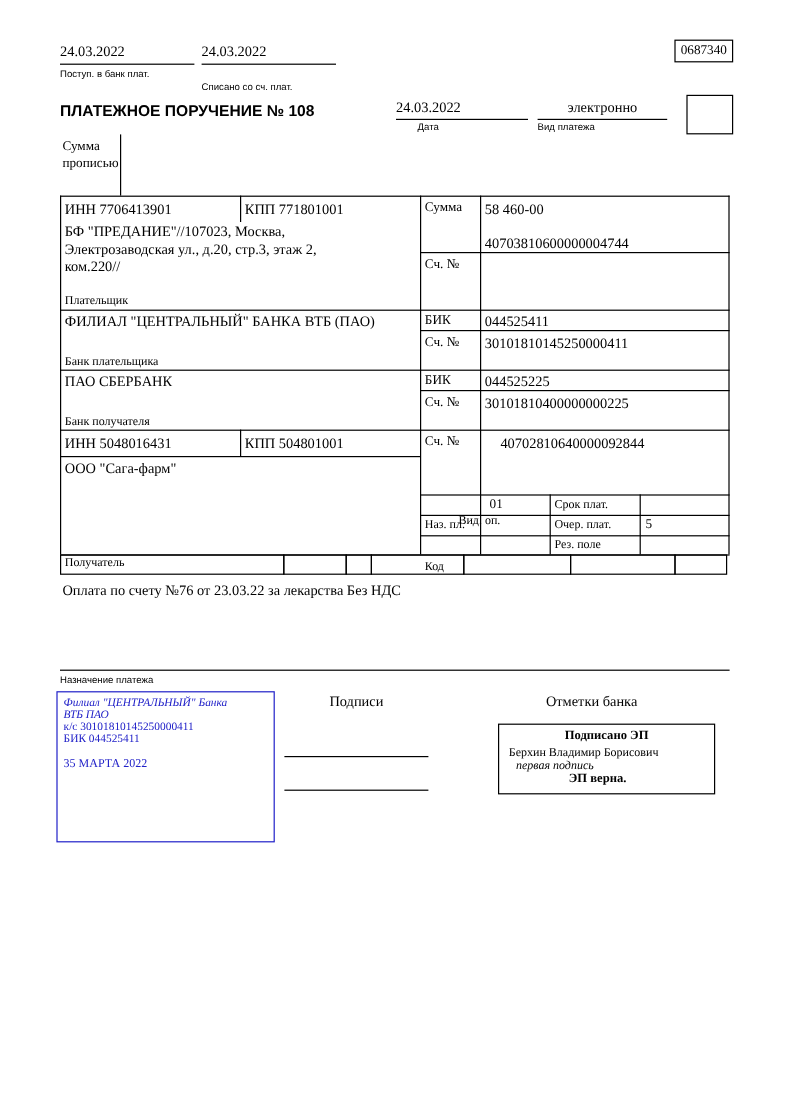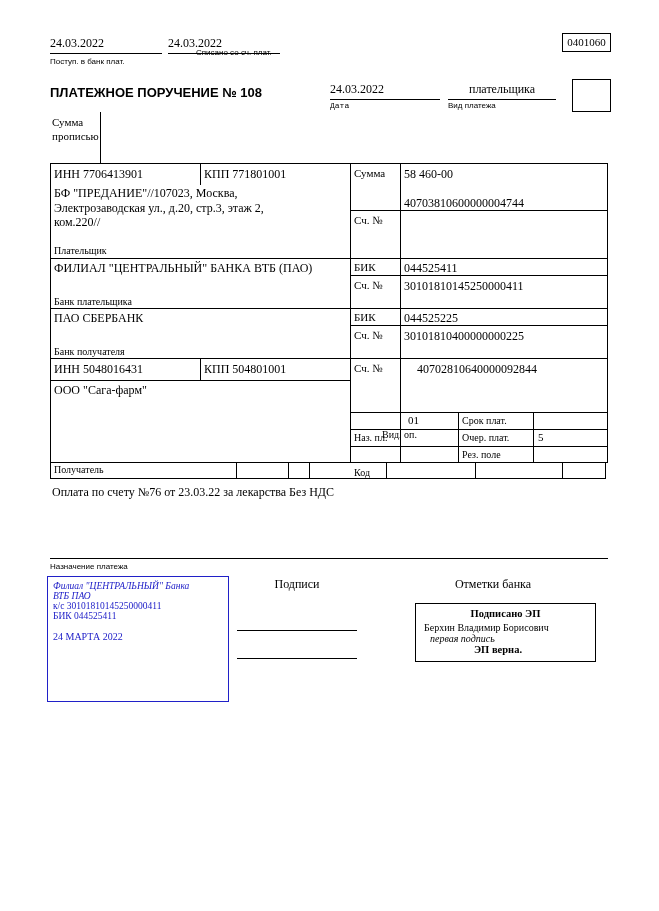--- a/index.html
+++ b/index.html
@@ -37,27 +37,27 @@
   .center { text-align:center; }
 </style>
 </head>
 <body>
 
 <div class="page">
 
   <div class="abs ufield" style="left:50px; top:36px; width:112px;">24.03.2022</div>
   <div class="abs lbl8" style="left:50px; top:57px;">Поступ. в банк плат.</div>
   <div class="abs ufield" style="left:168px; top:36px; width:112px;">24.03.2022</div>
-  <div class="abs lbl8" style="left:168px; top:48px;margin-left:28px;">Списано со сч. плат.</div>
-  <div class="abs boxed center" style="left:562px; top:33px; width:47px; height:17px; font-size:11px; line-height:17px;">0401060</div>
+  <div class="abs lbl8" style="left:168px; top:68px;">Списано со сч. плат.</div>
+  <div class="abs boxed center" style="left:562px; top:33px; width:47px; height:17px; font-size:11px; line-height:17px;">0687340</div>
 
   <div class="abs title" style="left:50px; top:85px;">ПЛАТЕЖНОЕ ПОРУЧЕНИЕ № 108</div>
   <div class="abs ufield" style="left:330px; top:82px; width:110px;">24.03.2022</div>
-  <div class="abs lbl8" style="left:330px; top:101px;font-family:Liberation Mono, monospace;">Дата</div>
-  <div class="abs ufield center" style="left:448px; top:82px; width:108px;">плательщика</div>
+  <div class="abs lbl8" style="left:348px; top:101px;">Дата</div>
+  <div class="abs ufield center" style="left:448px; top:82px; width:108px;">электронно</div>
   <div class="abs lbl8" style="left:448px; top:101px;">Вид платежа</div>
   <div class="abs boxed" style="left:572px; top:79px; width:37px; height:31px;"></div>
 
   <div class="abs t11" style="left:52px; top:116px;">Сумма</div>
   <div class="abs t11" style="left:52px; top:130px;">прописью</div>
   <div class="vl" style="left:100px; top:112px; height:51px;"></div>
 
   <div class="ptable">
 
     <div class="hl" style="top:0; left:0; width:558px;"></div>
@@ -135,21 +135,21 @@
   <div class="abs t12" style="left:52px; top:485px;">Оплата по счету №76 от 23.03.22 за лекарства Без НДС</div>
   <div class="hl" style="left:50px; top:558px; width:558px;"></div>
   <div class="abs lbl8" style="left:50px; top:562px;">Назначение платежа</div>
 
   <div class="stamp">
     <div class="in">
       <div class="l1">Филиал "ЦЕНТРАЛЬНЫЙ" Банка</div>
       <div class="l1">ВТБ ПАО</div>
       <div class="l2">к/с 30101810145250000411</div>
       <div class="l2">БИК 044525411</div>
-      <div class="dt">24 МАРТА 2022</div>
+      <div class="dt">35 МАРТА 2022</div>
     </div>
   </div>
 
   <div class="abs t12 center" style="left:237px; top:577px; width:120px;">Подписи</div>
   <div class="hl" style="left:237px; top:630px; width:120px;"></div>
   <div class="hl" style="left:237px; top:658px; width:120px;"></div>
 
   <div class="abs t12 center" style="left:428px; top:577px; width:130px;">Отметки банка</div>
   <div class="esign">
     <div class="et">Подписано ЭП</div>

